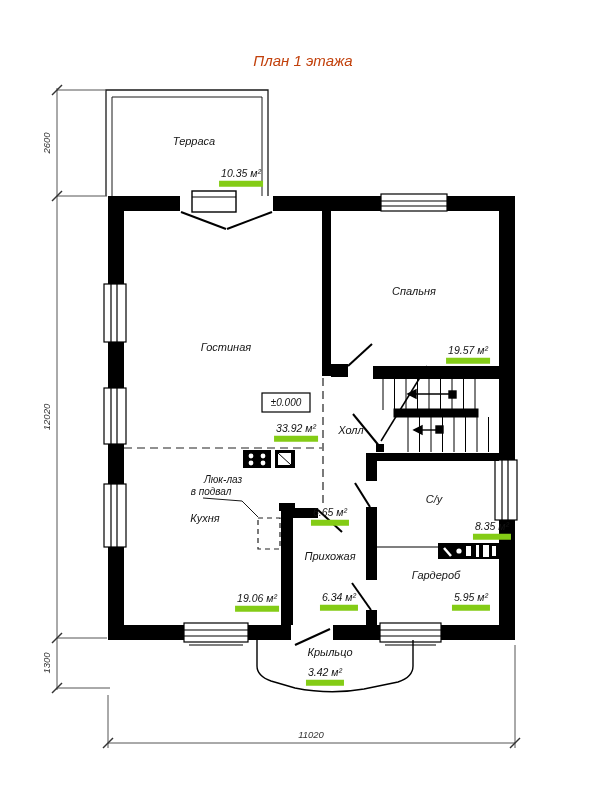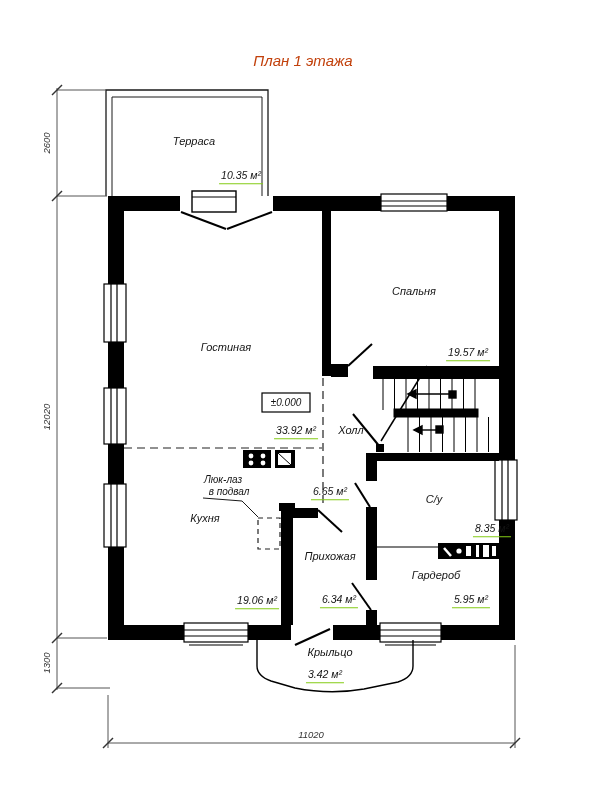--- a/index.html
+++ b/index.html
@@ -2,21 +2,21 @@
 <html><head>
 <meta charset="utf-8">
 <style>
   html,body{margin:0;padding:0;background:#fff;}
   #canvas{position:relative;width:600px;height:801px;background:#fff;overflow:hidden;
           font-family:"Liberation Sans",sans-serif;}
   #plan-svg{position:absolute;left:0;top:0;}
   .lbl{position:absolute;transform:translate(-50%,-50%);font-style:italic;color:#141414;
        white-space:nowrap;font-size:11px;line-height:1;z-index:30;}
   .title{font-size:15px;color:#c2410c;}
-  .area{font-size:10.5px;border-bottom:1px solid #84cc16;padding:0 2px 2px 2px;}
+  .area{font-size:10.5px;border-bottom:6px solid #84cc16;padding:0 2px 2px 2px;}
   .dim{font-size:9.5px;color:#333;}
   .dim-v{transform:translate(-50%,-50%) rotate(-90deg);}
   .small{font-size:10px;}
   .watermark{position:absolute;left:292px;top:372px;transform:translate(-50%,-50%);
        z-index:20;font-family:"DejaVu Serif",serif;font-weight:bold;font-size:60px;
        letter-spacing:1px;color:#f5f5f5;opacity:.85;white-space:nowrap;
        text-shadow:-1px -1px 0 #9a9a9a,1px -1px 0 #9a9a9a,-1px 1px 0 #9a9a9a,
                    1px 1px 0 #9a9a9a,4px 4px 5px rgba(0,0,0,.30);}
 </style>
 </head>
@@ -231,38 +231,38 @@
   <div class="lbl area" style="left:241px;top:177px;">10.35 м²</div>
 
   <div class="lbl" style="left:226px;top:347px;">Гостиная</div>
   <div class="lbl area" style="left:296px;top:432px;">33.92 м²</div>
   <div class="lbl small" style="left:286px;top:403px;">±0.000</div>
 
   <div class="lbl" style="left:414px;top:291px;">Спальня</div>
   <div class="lbl area" style="left:468px;top:354px;">19.57 м²</div>
 
   <div class="lbl" style="left:351px;top:430px;">Холл</div>
-  <div class="lbl area" style="left:330px;top:493px;">6.65 м²</div>
+  <div class="lbl area" style="left:330px;top:516px;">6.65 м²</div>
 
   <div class="lbl" style="left:434px;top:499px;">С/у</div>
   <div class="lbl area" style="left:492px;top:530px;font-style:italic;">8.35 м²</div>
 
   <div class="lbl" style="left:205px;top:512px;margin-top:6px;">Кухня</div>
   <div class="lbl area" style="left:257px;top:602px;">19.06 м²</div>
 
   <div class="lbl" style="left:330px;top:556px;">Прихожая</div>
   <div class="lbl area" style="left:339px;top:601px;">6.34 м²</div>
 
   <div class="lbl" style="left:436px;top:575px;">Гардероб</div>
   <div class="lbl area" style="left:471px;top:601px;">5.95 м²</div>
 
   <div class="lbl" style="left:330px;top:652px;">Крыльцо</div>
   <div class="lbl area" style="left:325px;top:676px;">3.42 м²</div>
 
   <div class="lbl small" style="left:223px;top:480px;font-style:italic;">Люк-лаз</div>
-  <div class="lbl small" style="left:229px;top:492px;">в подвал</div>
+  <div class="lbl small" style="left:211px;top:492px;">в подвал</div>
 
   <div class="lbl dim dim-v" style="left:47px;top:143px;">2600</div>
   <div class="lbl dim dim-v" style="left:47px;top:417px;">12020</div>
   <div class="lbl dim dim-v" style="left:47px;top:663px;">1300</div>
   <div class="lbl dim" style="left:311px;top:735px;">11020</div>
 
 </div>
 
 </body></html>

